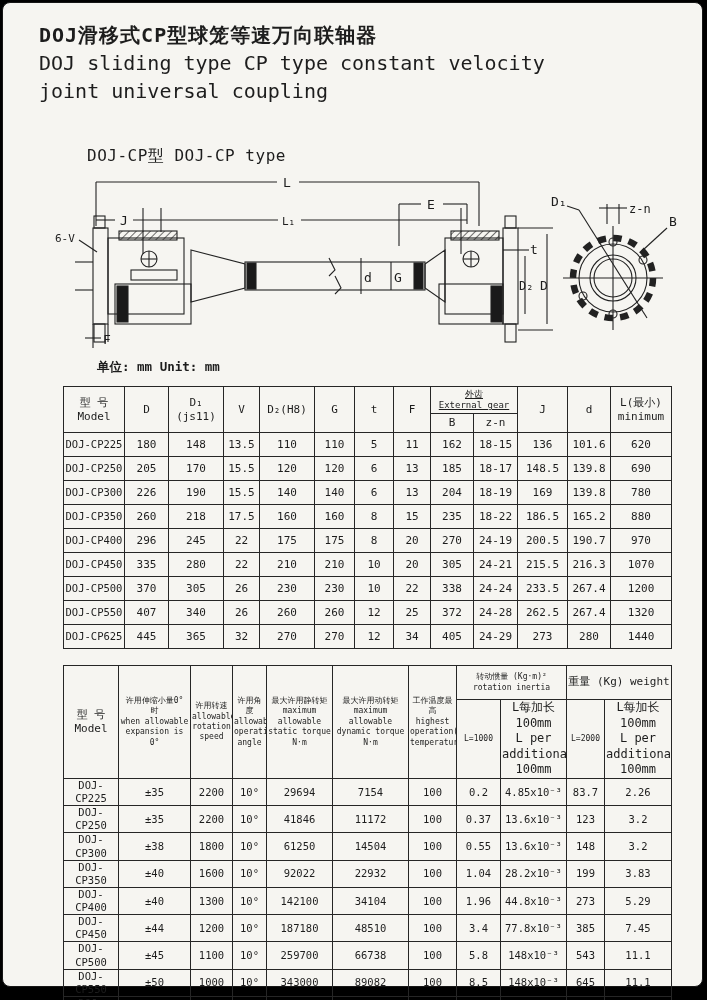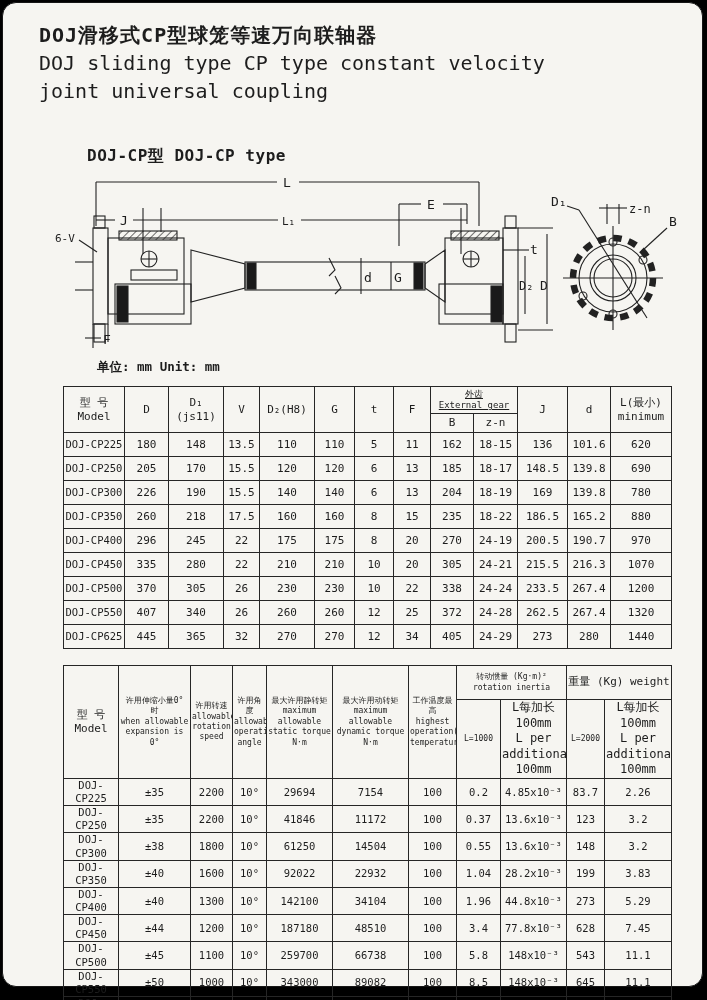--- a/index.html
+++ b/index.html
@@ -1,24 +1,24 @@
 <!DOCTYPE html>
 <html><head>
 <meta charset="utf-8">
 <style>
   html,body{margin:0;padding:0;background:#000;}
   body{width:707px;height:1000px;position:relative;overflow:hidden;
        font-family:"DejaVu Sans Mono","DejaVu Sans",monospace;}
   .page{position:absolute;left:2px;top:2px;width:701px;height:985px;box-sizing:border-box;
-        background:#f6f5f1;border:1.6px solid #161616;border-radius:14px;color:#1d1d1d;}
+        background:#f6f5f1;border:1.6px solid #161616;border-radius:8px;color:#1d1d1d;}
   
   .title-block{position:absolute;left:36px;top:20px;line-height:1.25;}
   .title-cn{font-size:20px;font-weight:600;letter-spacing:1px;}
   .title-en{font-size:20px;font-weight:500;margin-top:3px;}
-  .subtitle{position:absolute;left:84px;top:143px;font-size:16px;font-weight:700;letter-spacing:.5px;}
+  .subtitle{position:absolute;left:84px;top:143px;font-size:16px;font-weight:400;letter-spacing:.5px;}
   .unit-note{position:absolute;left:58px;top:356px;font-size:12.5px;font-weight:600;margin-left:36px;}
   
   .drawing{position:absolute;left:28px;top:163px;}
   .drawing svg text{font-family:"DejaVu Sans Mono","DejaVu Sans",monospace;fill:#1d1d1d;}
   
   table{border-collapse:collapse;table-layout:fixed;width:608px;background:transparent;}
   td,th{border:1.3px solid #262626;text-align:center;vertical-align:middle;
         font-weight:normal;padding:0 1px;overflow:hidden;white-space:pre-line;line-height:1.25;}
   .t1{position:absolute;left:60px;top:383px;font-size:11px;}
   .t1 thead th{font-size:11px;}
@@ -465,21 +465,21 @@
         <tr>
           <td>DOJ-CP450</td>
           <td>±44</td>
           <td>1200</td>
           <td>10°</td>
           <td>187180</td>
           <td>48510</td>
           <td>100</td>
           <td>3.4</td>
           <td>77.8x10⁻³</td>
-          <td>628</td>
+          <td>385</td>
           <td>7.45</td>
         </tr>
         <tr>
           <td>DOJ-CP500</td>
           <td>±45</td>
           <td>1100</td>
           <td>10°</td>
           <td>259700</td>
           <td>66738</td>
           <td>100</td>

